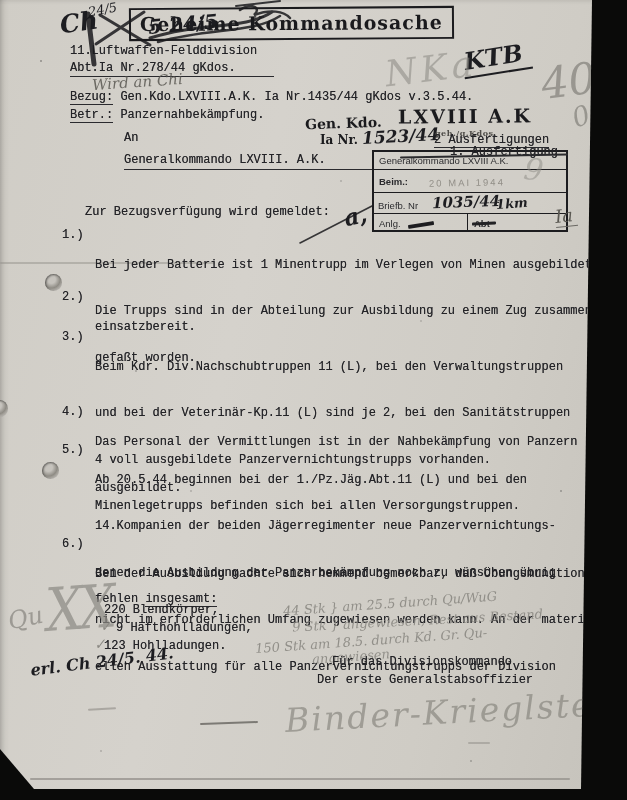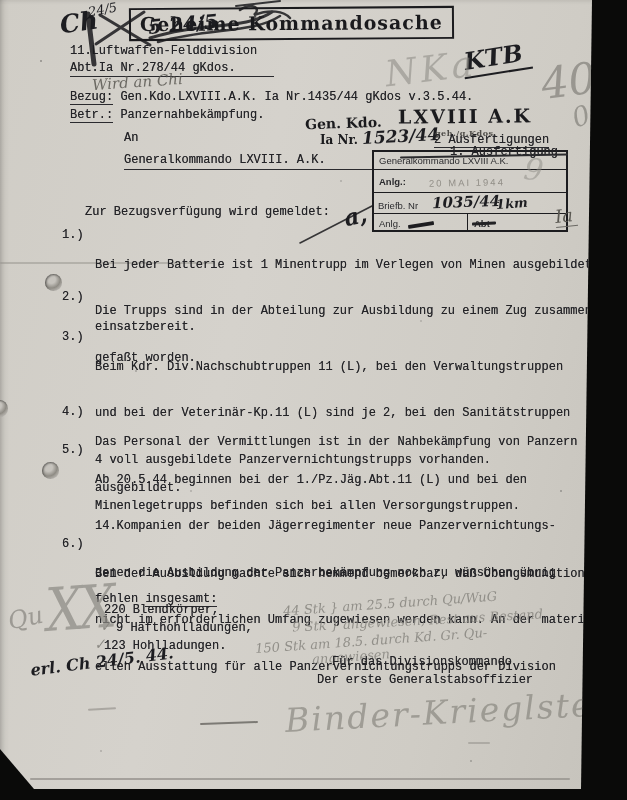--- a/index.html
+++ b/index.html
@@ -67,21 +67,21 @@
     <div class="t" style="left:434px;top:133px;border-bottom:1.4px solid #2a2a2e;z-index:4">2 Ausfertigungen</div>
     <div class="t" style="left:450px;top:145px;z-index:4">1. Ausfertigung</div>
     <div class="dash" style="left:400px;top:155px;width:168px;height:2px;background:#2a2a2d;transform:rotate(-1deg);z-index:5"></div>
 
     <div class="t" style="left:124px;top:131px">An</div>
     <div class="t" style="left:124px;top:153px;border-bottom:1.6px solid #2a2a2e;width:292px;padding-bottom:2px">Generalkommando LXVIII. A.K.</div>
 
     <div class="box" style="left:372px;top:150px;width:192px;height:78px">
       <div class="blabel" style="left:5px;top:3px;white-space:nowrap">Generalkommando LXVIII A.K.</div>
       <div class="brow" style="top:17px"></div>
-      <div class="blabel" style="left:5px;top:24px;font-weight:bold">Anlg.:</div>
+      <div class="blabel" style="left:5px;top:24px;font-weight:bold">Beim.:</div>
       <div class="blabel" style="left:55px;top:25px;color:#87847d;letter-spacing:2px;transform:rotate(-1deg);opacity:.85">20 MAI 1944</div>
       <div class="brow" style="top:40px"></div>
       <div class="blabel" style="left:4px;top:48px">Briefb. Nr</div>
       <div class="hw" style="left:58px;top:41px;font-size:15px;font-weight:bold;transform:rotate(-2deg)">1035/44</div>
       <div class="hw" style="left:122px;top:44px;font-size:13px;font-weight:bold;transform:rotate(-4deg)">1km</div>
       <div class="brow" style="top:61px"></div>
       <div class="blabel" style="left:5px;top:66px">Anlg.</div>
       <div class="dash" style="left:34px;top:71px;width:26px;height:3.5px;background:#1d1d20;transform:rotate(-9deg)"></div>
       <div style="position:absolute;left:93px;top:61px;bottom:0;border-left:1.6px solid #1c1c1f"></div>
       <div class="blabel" style="left:100px;top:66px;font-weight:bold">Abt</div>

